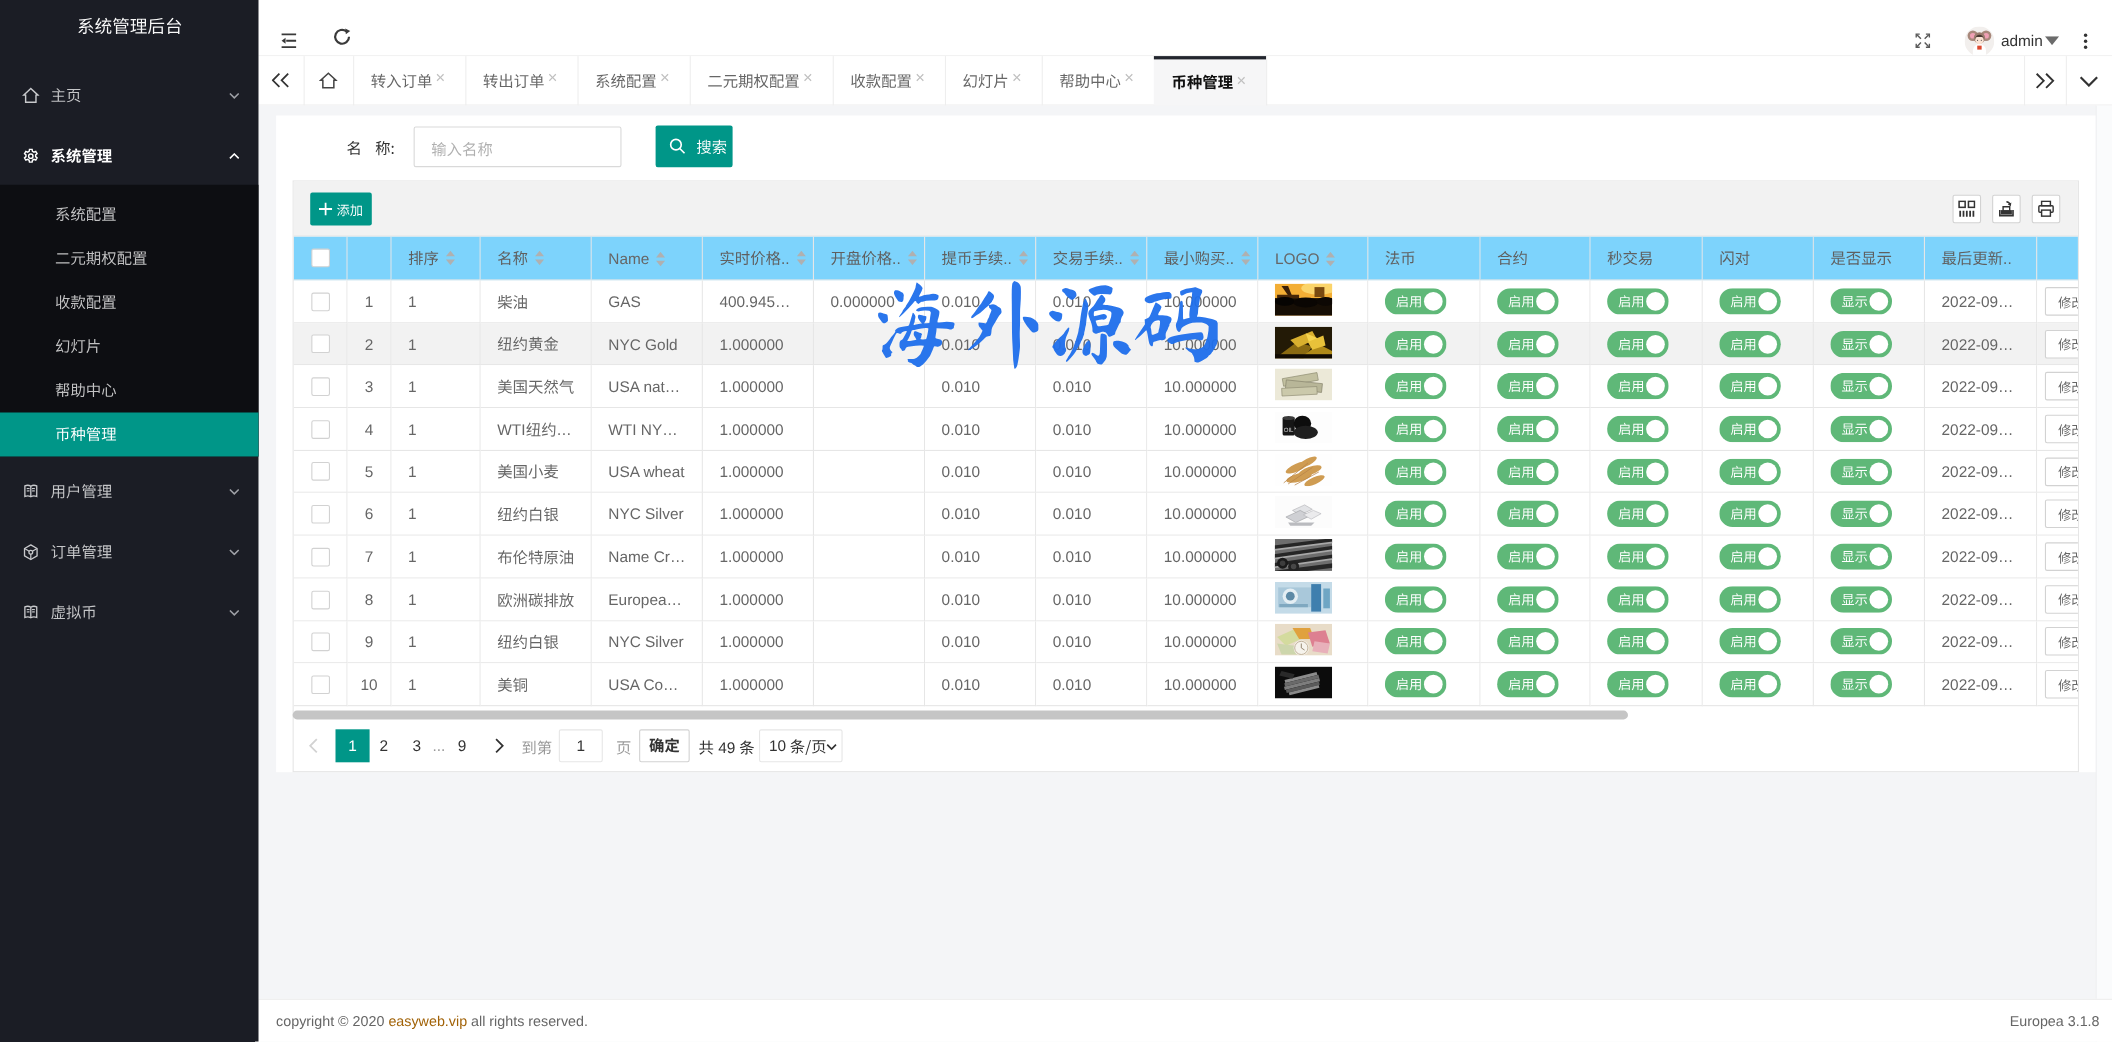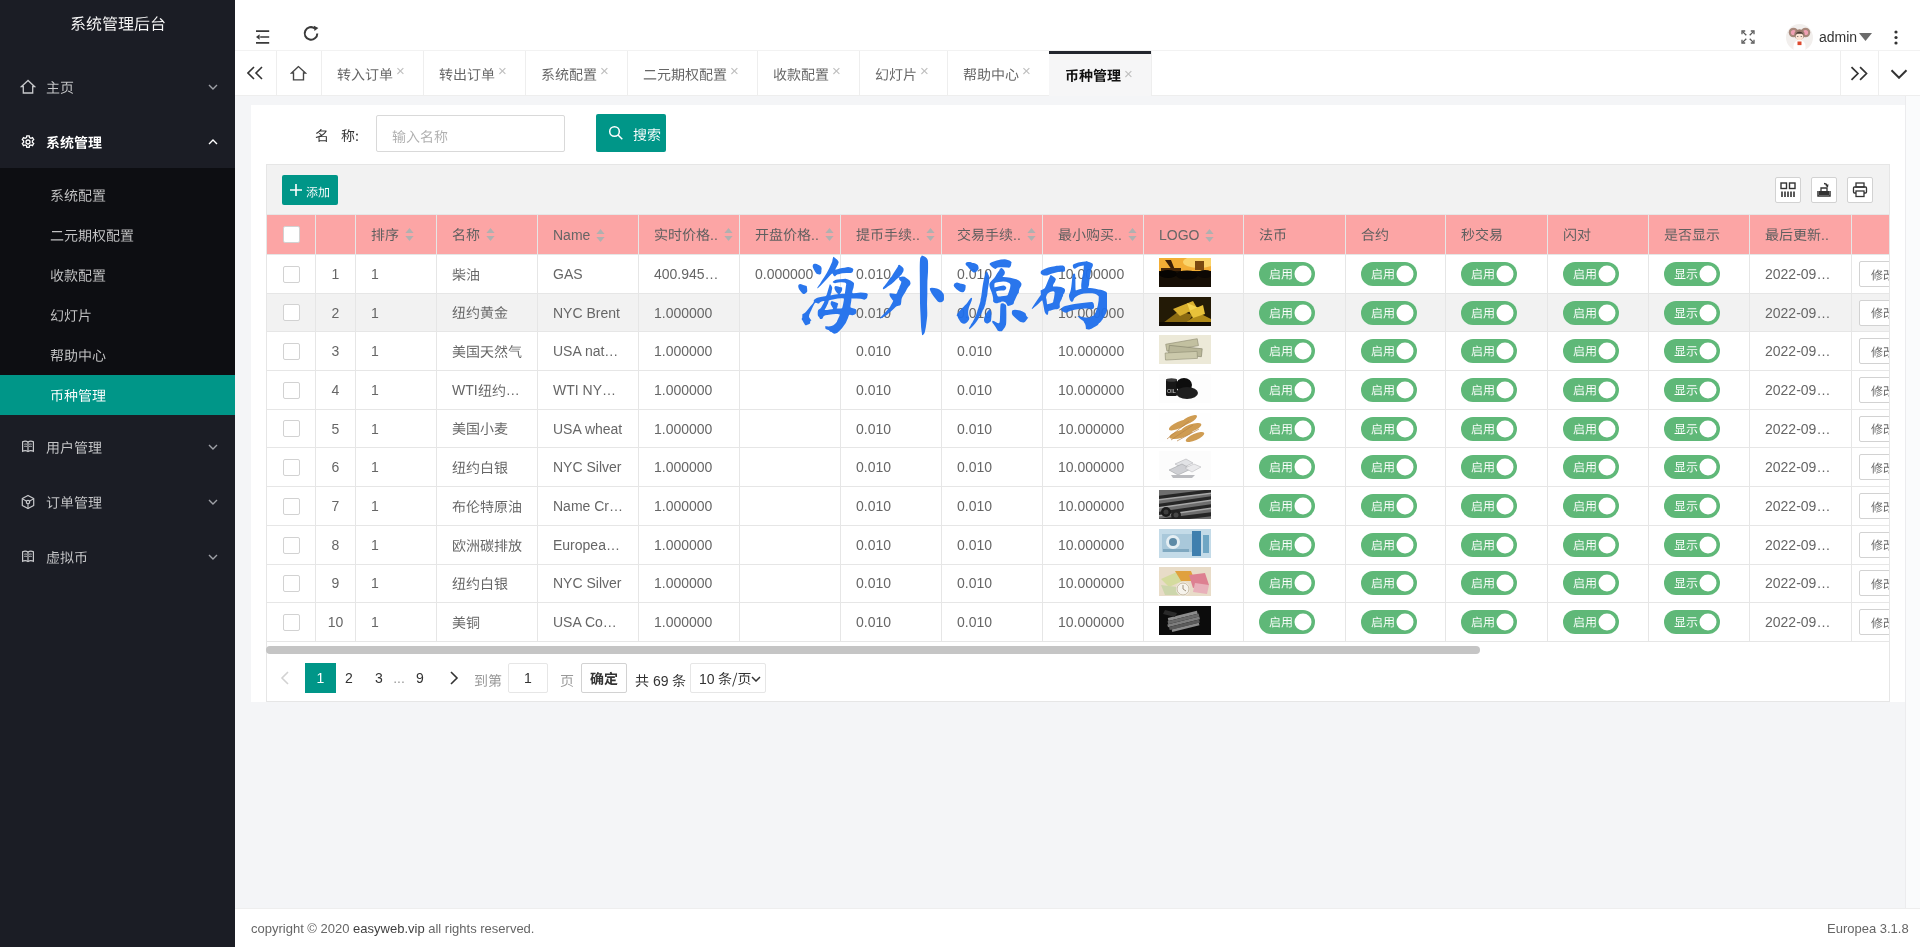--- a/index.html
+++ b/index.html
@@ -31,21 +31,21 @@
 #sinput{position:absolute;left:376px;top:115px;width:189px;height:37px;border:1px solid #d9d9d9;border-radius:2px;background:#fff}
 #sbtn{position:absolute;left:596px;top:114px;width:70px;height:38px;background:#009688;border-radius:2px}
 
 #tblock{position:absolute;left:266px;top:164px;width:1624px;height:538px;border:1px solid #e6e6e6;background:#fff}
 #toolbar{position:absolute;left:0;top:0;width:1622px;height:50px;background:#f2f2f2;border-bottom:1px solid #e6e6e6}
 #addbtn{position:absolute;left:15px;top:10px;width:56px;height:30px;background:#009688;border-radius:2px}
 .tico{position:absolute;top:12px;width:26px;height:26px;background:#fff;border:1px solid #d2d2d2;border-radius:2px}
 #twrap{position:absolute;left:0;top:50px;width:1622px;height:428px;overflow:hidden}
 table{border-collapse:separate;border-spacing:0;table-layout:fixed;width:1663px}
 td,th{padding:0;font-size:14px;color:#666;font-weight:normal;overflow:hidden;white-space:nowrap}
-th{height:40px;background:#fca5a5;border-right:1px solid #e6e6e6;border-bottom:1px solid #e6e6e6}
+th{height:40px;background:#7dd3fc;border-right:1px solid #e6e6e6;border-bottom:1px solid #e6e6e6}
 td{height:38.7px;background:#fff;border-right:1px solid #e6e6e6;border-bottom:1px solid #e6e6e6}
 tr.odd td{background:#f2f2f2}
 .lpad{padding-left:15px;text-align:left}
 .ctr{text-align:center}
 .cb{width:17px;height:17px;border:1px solid #d2d2d2;border-radius:2px;background:#fff;display:inline-block;vertical-align:middle}
 .sorti{display:inline-block;vertical-align:middle;margin-left:6px}
 
 #hscroll{position:absolute;left:266px;top:646px;width:1214px;height:8px;background:#c5c5c5;border-radius:4px}
 
 .pg{position:absolute;top:663px;height:30px}
@@ -797,21 +797,21 @@
               <td class="ctr">2</td>
               <td class="lpad">1</td>
               <td class="lpad"><svg class="z" width="56" height="17" viewBox="0 0 56 17">
                   <g fill="#666" transform="translate(0 13.9) scale(0.01400 -0.01400)">
                     <use href="#r7ebd" x="0"></use>
                     <use href="#r7ea6" x="1000"></use>
                     <use href="#r9ec4" x="2000"></use>
                     <use href="#r91d1" x="3000"></use>
                   </g>
                 </svg></td>
-              <td class="lpad">NYC Brent</td>
+              <td class="lpad">NYC Gold</td>
               <td class="lpad">1.000000</td>
               <td class="lpad"></td>
               <td class="lpad">0.010</td>
               <td class="lpad">0.010</td>
               <td class="lpad">10.000000</td>
               <td class="lpad"><svg width="52" height="29">
                   <rect width="52" height="29" fill="#231a06"></rect>
                   <path d="M0 29 20 14l14 4-8 11z" fill="#8a6a12"></path>
                   <path d="M22 29 40 16l12 6v7z" fill="#b08a18"></path>
                   <path d="M14 12 34 4l4 7-17 8z" fill="#d9b02e"></path>
@@ -1603,21 +1603,21 @@
     <div class="pg" style="left:581px;width:46px;border:1px solid #d2d2d2;border-radius:2px;text-align:center;line-height:28px"><svg class="z" width="28" height="17" viewBox="0 0 28 17">
         <g fill="#333" transform="translate(0 13.9) scale(0.01400 -0.01400)">
           <use href="#b786e" x="0"></use>
           <use href="#b5b9a" x="1000"></use>
         </g>
       </svg></div>
     <span class="abs" style="left:635px;top:671px"><svg class="z" width="14" height="17" viewBox="0 0 14 17">
         <g fill="#333" transform="translate(0 13.9) scale(0.01400 -0.01400)">
           <use href="#r5171" x="0"></use>
         </g>
-      </svg><span style="font-size:14px;color:#333;vertical-align:middle"> 69 </span><svg class="z" width="14" height="17" viewBox="0 0 14 17">
+      </svg><span style="font-size:14px;color:#333;vertical-align:middle"> 49 </span><svg class="z" width="14" height="17" viewBox="0 0 14 17">
         <g fill="#333" transform="translate(0 13.9) scale(0.01400 -0.01400)">
           <use href="#r6761" x="0"></use>
         </g>
       </svg></span>
     <div class="pg" style="left:690px;width:76px;border:1px solid #e6e6e6;border-radius:2px;line-height:28px"><span style="margin-left:8px"><span style="font-size:14px;color:#333;vertical-align:middle">10 </span><svg class="z" width="34" height="17" viewBox="0 0 34 17">
           <g fill="#333" transform="translate(0 13.9) scale(0.01400 -0.01400)">
             <use href="#r6761" x="0"></use>
             <use href="#r2f" x="1000"></use>
             <use href="#r9875" x="1392"></use>
           </g>
@@ -1626,15 +1626,15 @@
       </svg></div>
     <svg class="z wm" style="position:absolute;left:791px;top:248px;z-index:3;opacity:.95" width="316" height="96" viewBox="0 0 316 96">
       <g fill="#1f6fec" transform="translate(0 77.0) scale(0.08400 -0.08400)">
         <use href="#m6d77" x="0"></use>
         <use href="#m5916" x="940"></use>
         <use href="#m6e90" x="1881"></use>
         <use href="#m7801" x="2821"></use>
       </g>
     </svg>
     <div id="footer">
-      <span class="abs" style="left:16px;top:12px">copyright © 2020 <span style="color:#404040">easyweb.vip</span> all rights reserved.</span>
+      <span class="abs" style="left:16px;top:12px">copyright © 2020 <span style="color:#a16207">easyweb.vip</span> all rights reserved.</span>
       <span class="abs" style="left:1592px;top:12px">Europea 3.1.8</span>
     </div>
   </div>
 </body></html>

